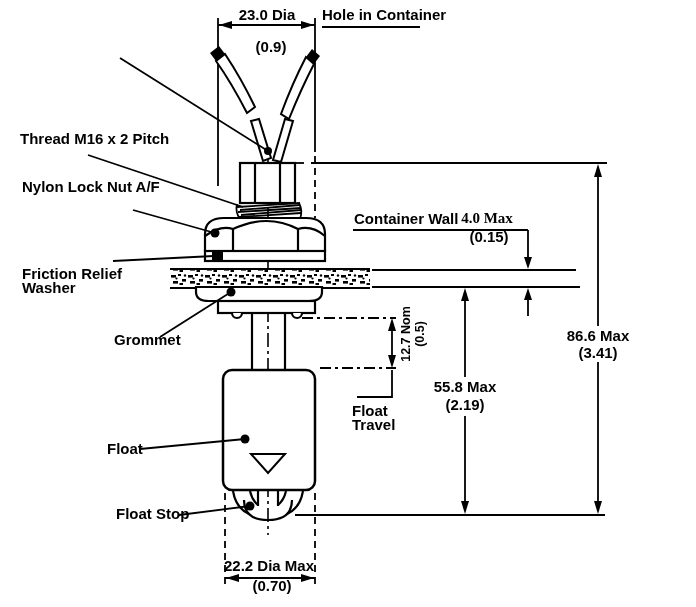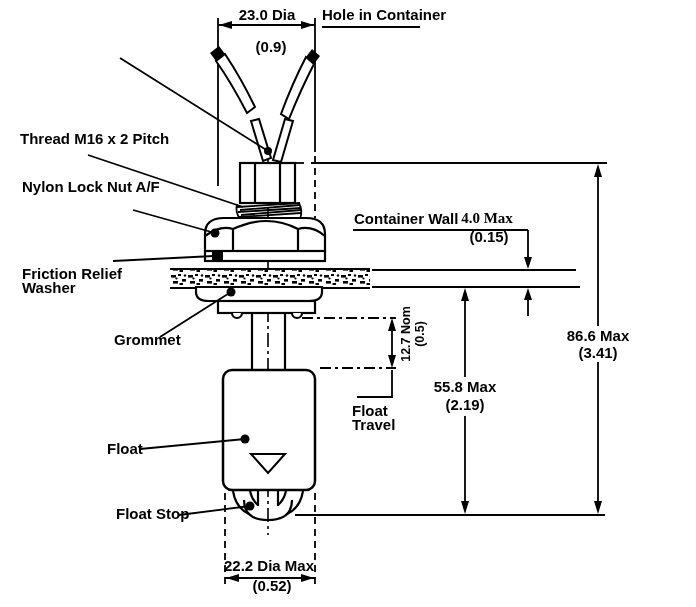--- a/index.html
+++ b/index.html
@@ -200,15 +200,15 @@
   <span>Travel</span>
 </div>
 
 <div class="lbl ctr" style="left:465px;top:380px;">55.8 Max</div>
 <div class="lbl ctr" style="left:465px;top:398px;">(2.19)</div>
 
 <div class="lbl ctr" style="left:598px;top:329px;">86.6 Max</div>
 <div class="lbl ctr" style="left:598px;top:346px;">(3.41)</div>
 
 <div class="lbl ctr" style="left:269px;top:559px;">22.2 Dia Max</div>
-<div class="lbl ctr" style="left:272px;top:579px;">(0.52)</div>
+<div class="lbl ctr" style="left:272px;top:579px;">(0.70)</div>
 
 </div>
 
 </body></html>

